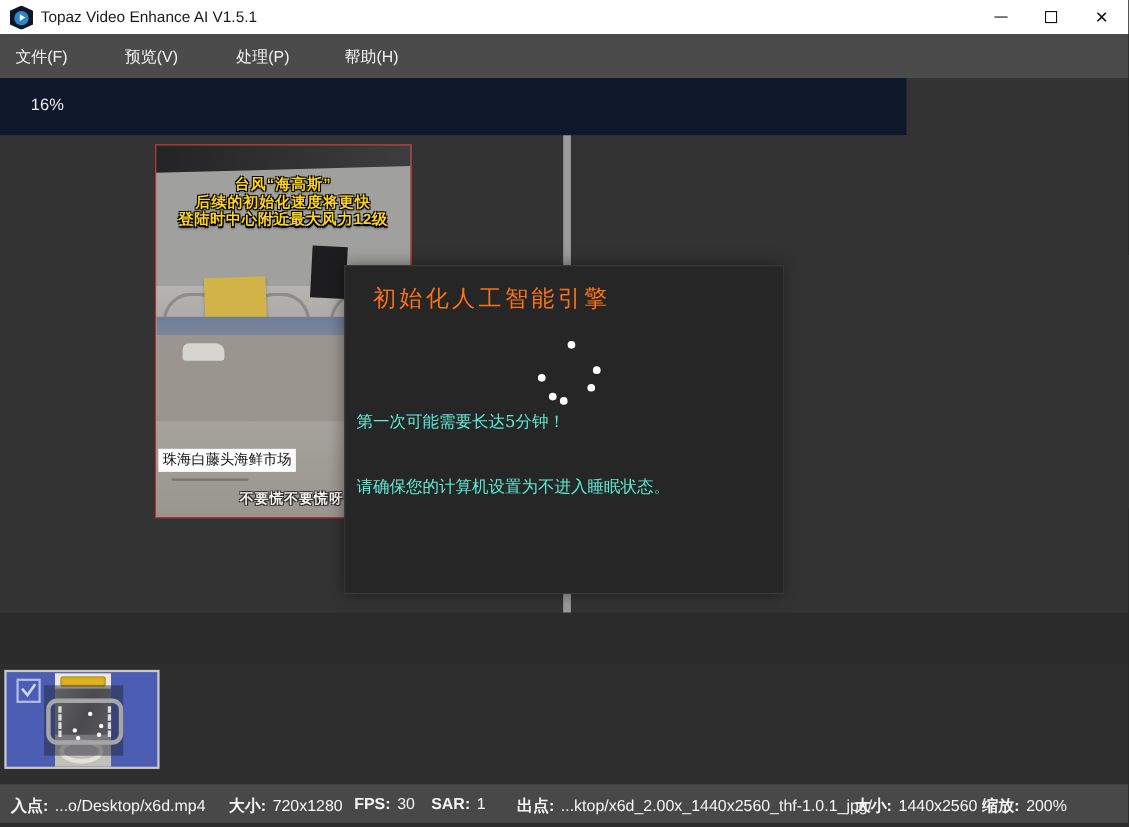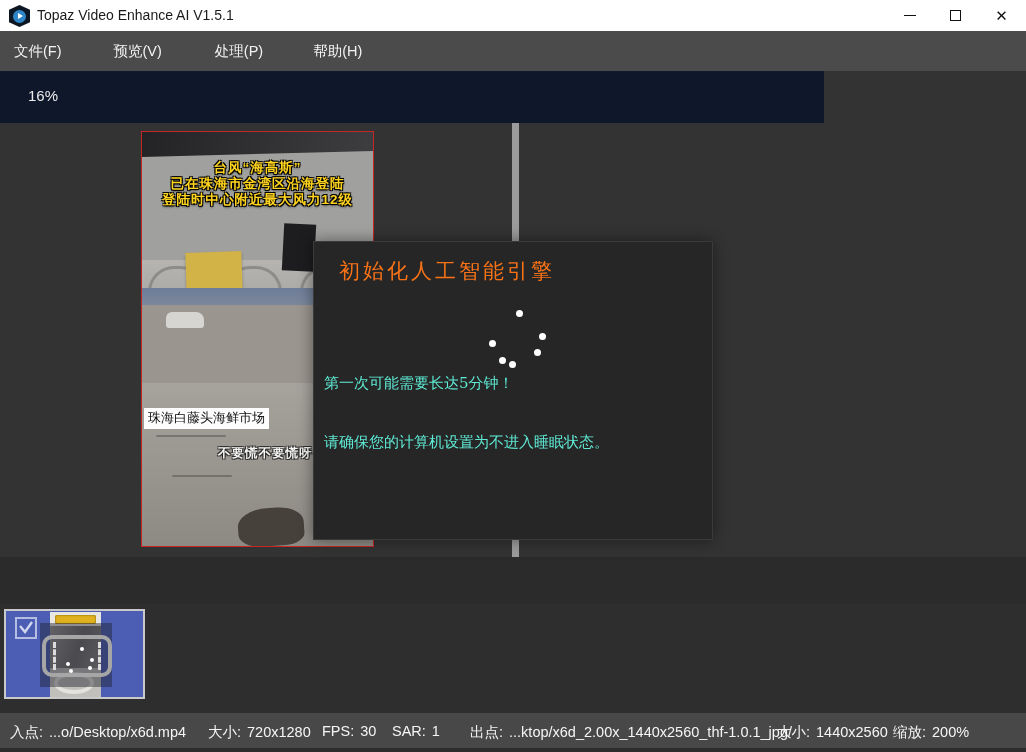--- a/index.html
+++ b/index.html
@@ -37,21 +37,21 @@
   .nb1 { left:421px; width:60px; } .nb2 { left:557px; width:77px; } .nb3 { left:647px; width:74px; color:#d4d4d4; }
   .tb-dim { position:absolute; top:90px; font-size:15px; color:#979797; }
   .sep-total { left:489px; } .brk-open { left:546px; color:#8a8a8a; } .brk-colon { left:639px; color:#8a8a8a; } .brk-close { left:727px; color:#8a8a8a; }
   .tb-icon { position:absolute; top:84px; }
 
   
   .main { position:absolute; left:0; top:123px; width:1026px; height:434px; background:#333333; }
   .splitter { position:absolute; left:512px; top:0; width:7px; height:434px; background:#9b9b9b; }
 
   
-  .video { position:absolute; left:141px; top:8px; width:233px; height:416px; border:1px solid #c62626; background:#a0a09e; overflow:hidden;padding-left:44px; }
+  .video { position:absolute; left:141px; top:8px; width:233px; height:340px; border:1px solid #c62626; background:#a0a09e; overflow:hidden;padding-left:44px; }
   .v-top { position:absolute; left:-4px; top:-6px; width:240px; height:28px; background:linear-gradient(100deg,#232325,#3e3e40); transform:skewY(-1.5deg); }
   .v-speaker { position:absolute; left:141px; top:92px; width:32px; height:47px; background:#1d1d1f; transform:rotate(3deg); }
   .v-bridge { position:absolute; left:0; top:128px; width:231px; height:50px; background:linear-gradient(#b6b4b0,#a7a5a1); }
   .arch { position:absolute; top:6px; width:58px; height:26px; border:3px solid #8e8c88; border-bottom:none; border-radius:30px 30px 0 0; }
   .a1{left:6px;} .a2{left:82px;} .a3{left:158px;}
   .v-sign { position:absolute; left:44px; top:120px; width:56px; height:42px; background:#d2b348; transform:rotate(-2deg); box-shadow:0 2px 3px rgba(0,0,0,.25); }
   .v-wall { position:absolute; left:0; top:156px; width:231px; height:17px; background:linear-gradient(#6e7d98,#7b879c); }
   .v-road { position:absolute; left:0; top:173px; width:231px; height:78px; background:#9a958e; }
   .v-car { position:absolute; left:24px; top:180px; width:38px; height:16px; background:#d6d5d2; border-radius:6px 8px 3px 3px; }
   .v-water { position:absolute; left:0; top:251px; width:231px; height:163px; background:linear-gradient(#a6a29c,#8d8983); }
@@ -85,21 +85,21 @@
   .tc-img .hose { position:absolute; left:4px; top:60px; width:40px; height:22px; border:4px solid #e4e2dc; border-radius:50%; }
   .tc-shade { position:absolute; left:34px; top:12px; width:72px; height:64px; background:rgba(30,33,44,.45); }
   .tc-film { position:absolute; left:36px; top:24px; width:70px; height:42px; border:4px solid #a6a6a6; border-radius:10px; }
   .tc-film .dash { position:absolute; top:3px; height:28px; width:0; border-left:3px dashed #dcdcdc; }
   .tc-film .d1 { left:7px; } .tc-film .d2 { left:52px; }
   .mdot { position:absolute; width:4px; height:4px; border-radius:50%; background:#fff; }
 
   
   .statusbar { position:absolute; left:0; top:713px; width:1026px; height:39px; background:#484848; }
   .st-item { position:absolute; top:10px; font-size:14.5px; color:#f5f5f5; white-space:nowrap; }
-  .st-item b { font-weight:normal; margin-right:6px; }
+  .st-item b { font-weight:bold; margin-right:6px; }
   .statusbar .edge { position:absolute; left:0; top:35px; width:1026px; height:4px; background:#2c2c2c; }
 
   svg { display:block; }
 </style>
 </head>
 <body>
 
 <div class="window">
 
   <div class="titlebar">
@@ -196,21 +196,21 @@
       <div class="v-car"></div>
       <div class="v-speaker"></div>
       <div class="v-water">
         <div class="streak" style="left:14px; top:52px; width:70px;"></div>
         <div class="streak" style="left:96px; top:70px; width:110px;"></div>
         <div class="streak" style="left:30px; top:92px; width:60px;"></div>
       </div>
       <div class="v-debris"></div>
       <div class="headline">
         <div>台风“海高斯”</div>
-        <div>已在珠海市金湾区沿海登陆</div>
+        <div>后续的初始化速度将更快</div>
         <div>登陆时中心附近最大风力12级</div>
       </div>
       <div class="loc-label">珠海白藤头海鲜市场</div>
       <div class="v-caption">不要慌不要慌呀</div>
     </div>
 
     <div class="splitter"></div>
 
     <div class="dialog">
       <div class="dlg-title">初始化人工智能引擎</div>

